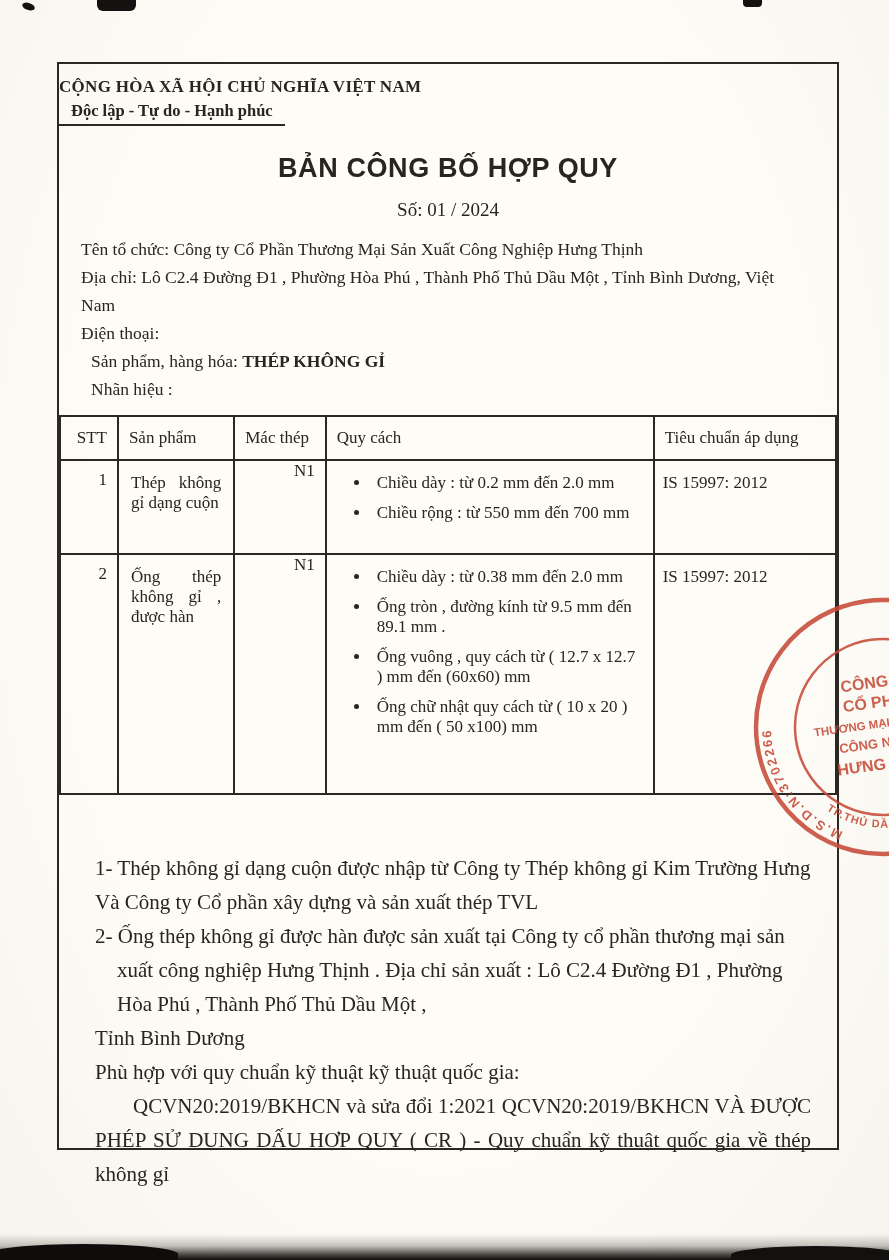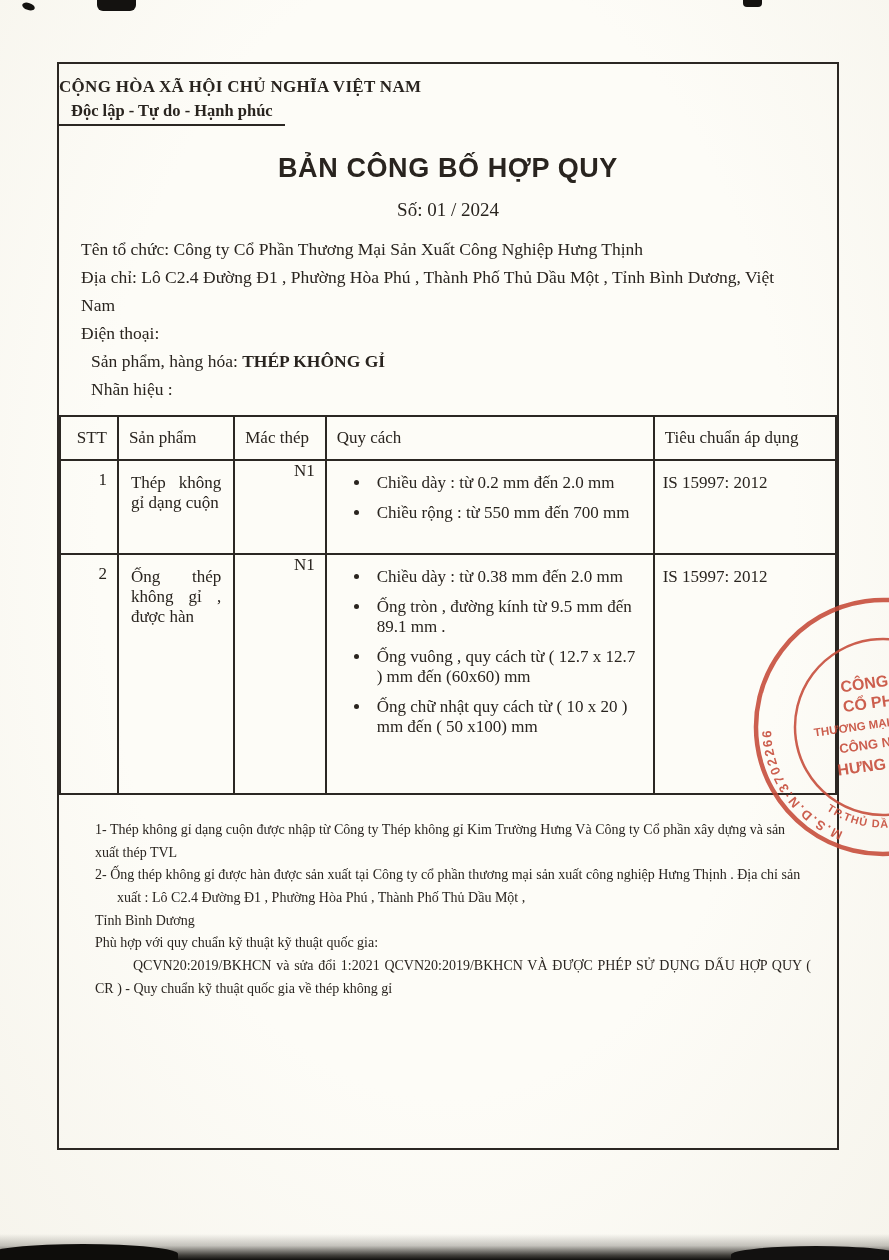--- a/index.html
+++ b/index.html
@@ -60,21 +60,21 @@
   .spec td.c-sp { text-align:justify; padding:12px 12px; }
   .spec td.c-mt { text-align:right; padding-top:0; }
   .spec td.c-qc { padding:12px 8px 10px 8px; }
   .spec td.c-tc { padding:12px 8px; }
   ul.qc { margin:0; padding-left:36px; }
   ul.qc li { margin-bottom:10px; padding-left:6px; }
   ul.qc li:last-child { margin-bottom:0; }
   .row-1 td { height:94px; }
   .row-2 td { height:240px; }
 
-  .notes { margin:24px 26px 0 36px; font-size:14px; line-height:1.62; }
+  .notes { margin:56px 26px 0 36px; font-size:21px; line-height:1.62; }
   .notes p { margin:0; }
   .note-item { margin-left:6px; margin-bottom:4px; }
   .n2 { padding-left:22px; text-indent:-22px; }
   .province, .conf-intro { margin-left:-6px; }
   .conf-intro { margin-top:2px; }
   .conf-detail {
     margin-left:-32px; margin-top:2px;
     text-indent:38px; text-align:justify;
   }
 

